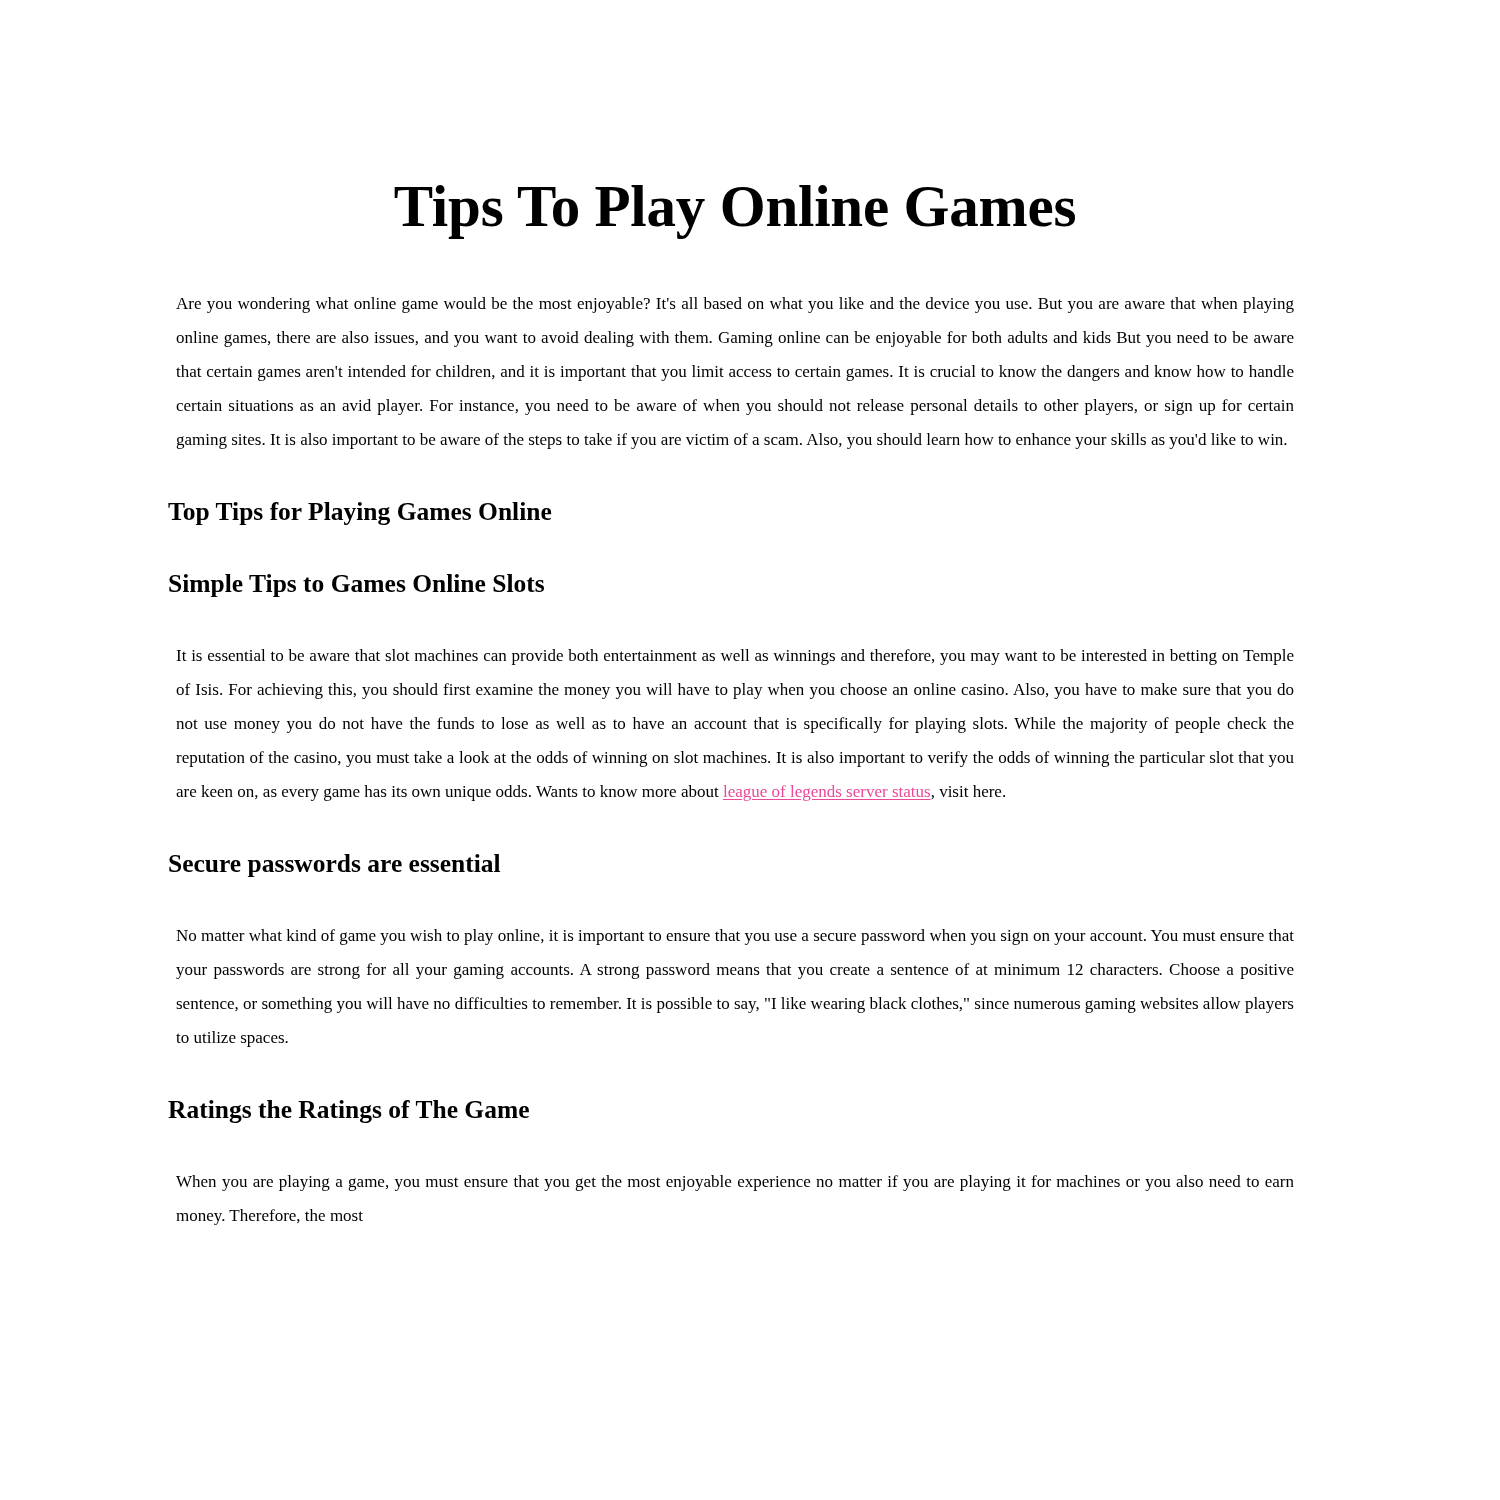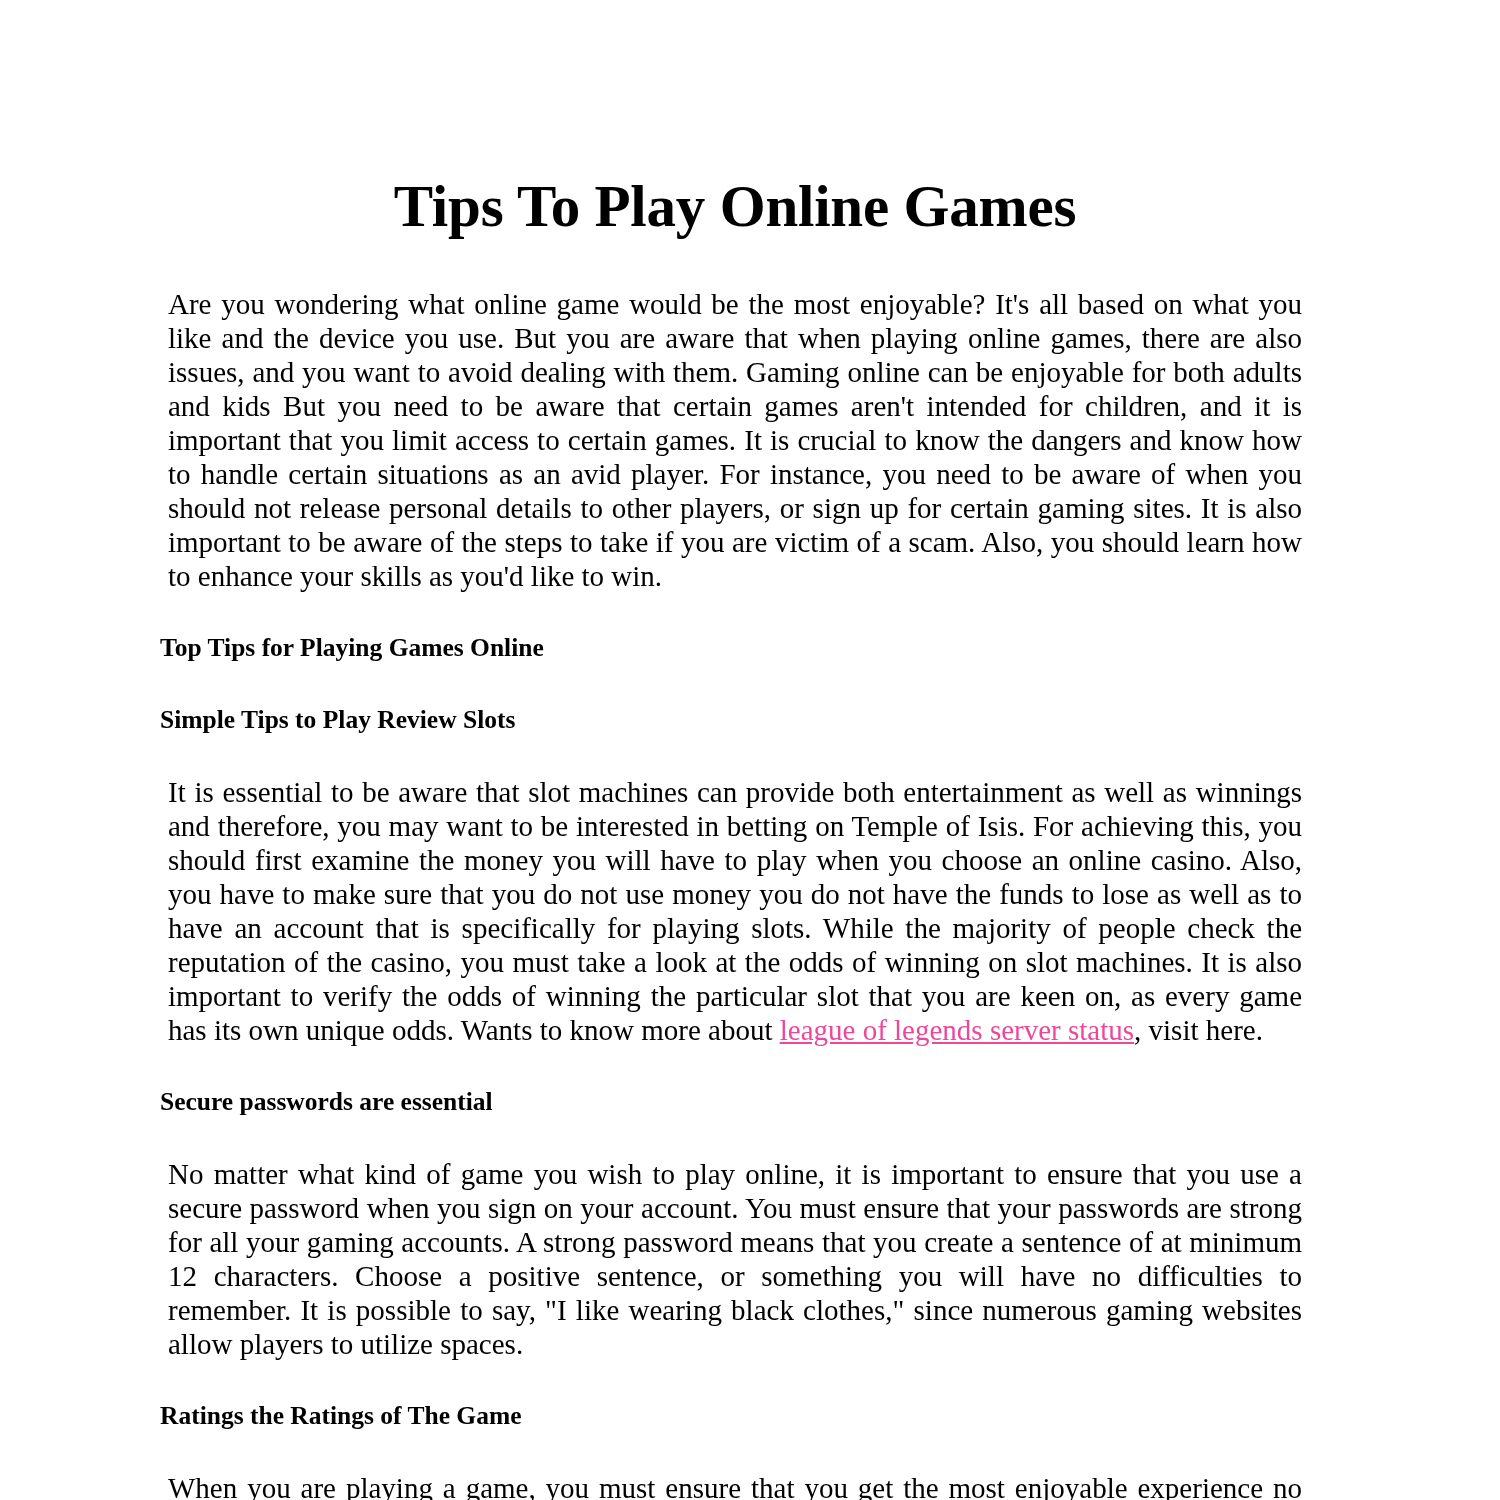--- a/index.html
+++ b/index.html
@@ -37,43 +37,43 @@
     font-size: 59px;
     font-weight: bold;
     text-align: center;
     line-height: 1.05;
     margin: 0;
     padding-top: 176px;
     letter-spacing: -0.2px;
   }
 
   .para {
-    font-size: 29px;
+    font-size: 17px;
     line-height: 34px;
     text-align: justify;
     text-justify: inter-word;
-    margin: 8px;
+    margin: 16px;
     padding: 0;
     hyphens: none;
   }
 
   .para-first {
     margin-top: 49px;
   }
 
   .para-gap {
     margin-top: 38px;
   }
 
   .heading {
     font-size: 25.5px;
     line-height: 34px;
     font-weight: bold;
     text-align: left;
-    margin: 0;
+    margin: 8px;
     padding: 0;
   }
 
   .heading-gap {
     margin-top: 38px;
   }
 
   .link {
     color: #ec4899;
     text-decoration: underline;
@@ -91,21 +91,21 @@
 
 <div class="page">
   <div class="content">
 
     <h1 class="doc-title">Tips To Play Online Games</h1>
 
     <p class="para para-first">Are you wondering what online game would be the most enjoyable? It's all based on what you like and the device you use. But you are aware that when playing online games, there are also issues, and you want to avoid dealing with them. Gaming online can be enjoyable for both adults and kids But you need to be aware that certain games aren't intended for children, and it is important that you limit access to certain games. It is crucial to know the dangers and know how to handle certain situations as an avid player. For instance, you need to be aware of when you should not release personal details to other players, or sign up for certain gaming sites. It is also important to be aware of the steps to take if you are victim of a scam. Also, you should learn how to enhance your skills as you'd like to win.</p>
 
     <p class="heading heading-gap">Top Tips for Playing Games Online</p>
 
-    <p class="heading heading-gap">Simple Tips to Play Review Slots</p>
+    <p class="heading heading-gap">Simple Tips to Games Online Slots</p>
 
     <p class="para para-gap"><span>It is essential to be aware that slot machines can provide both entertainment as well as winnings and therefore, you may want to be interested in betting on Temple of Isis. For achieving this, you should first examine the money you will have to play when you choose an online casino. Also, you have to make sure that you do not use money you do not have the funds to lose as well as to have an account that is specifically for playing slots. While the majority of people check the reputation of the casino, you must take a look at the odds of winning on slot machines. It is also important to verify the odds of winning the particular slot that you are keen on, as every game has its own unique odds. Wants to know more about </span><a class="link" href="#">league of legends server status</a><span>, visit here.</span></p>
 
     <p class="heading heading-gap">Secure passwords are essential</p>
 
     <p class="para para-gap">No matter what kind of game you wish to play online, it is important to ensure that you use a secure password when you sign on your account. You must ensure that your passwords are strong for all your gaming accounts. A strong password means that you create a sentence of at minimum 12 characters. Choose a positive sentence, or something you will have no difficulties to remember. It is possible to say, "I like wearing black clothes," since numerous gaming websites allow players to utilize spaces.</p>
 
     <p class="heading heading-gap">Ratings the Ratings of The Game</p>
 
     <p class="para para-clipped">When you are playing a game, you must ensure that you get the most enjoyable experience no matter if you are playing it for machines or you also need to earn money. Therefore, the most</p>

